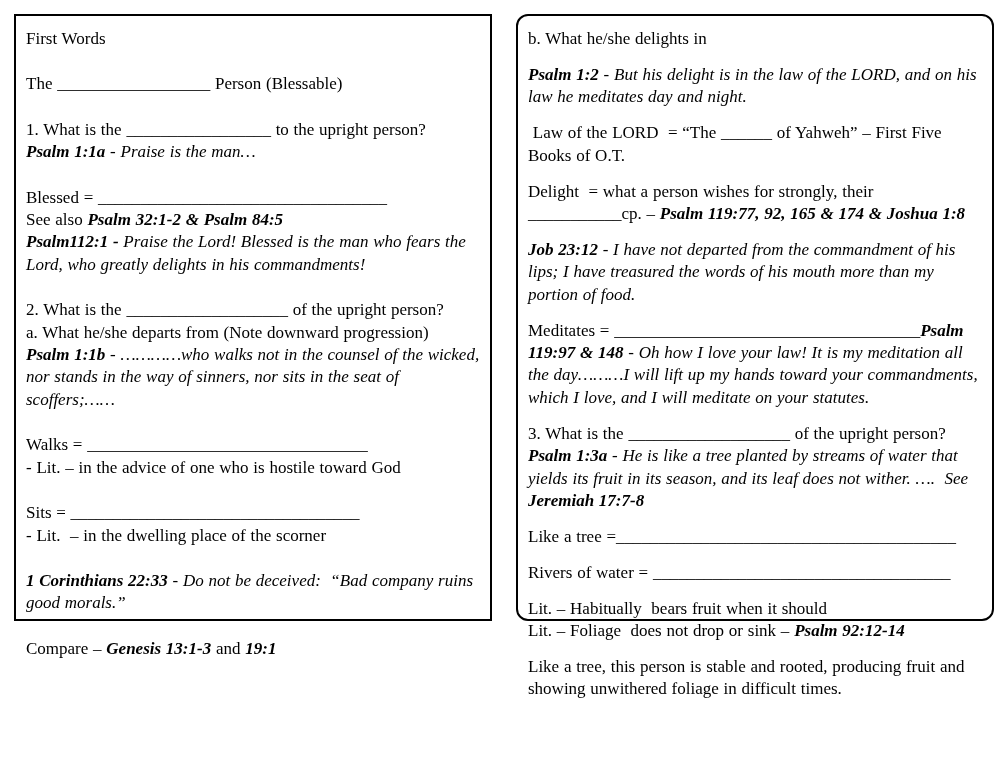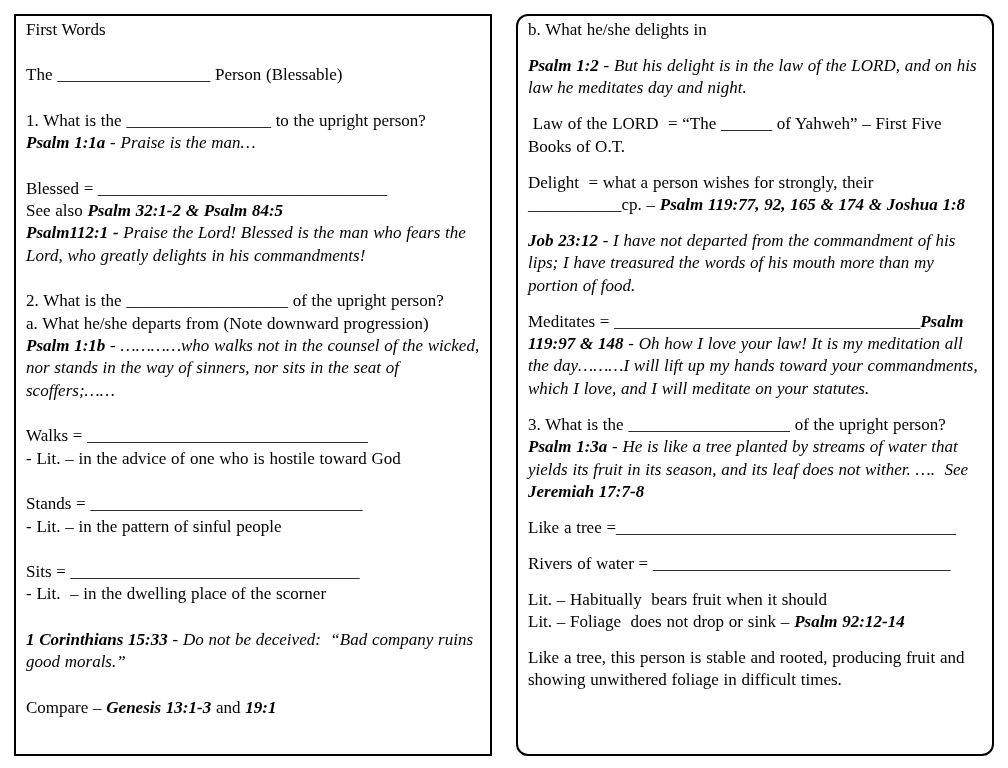--- a/index.html
+++ b/index.html
@@ -1,19 +1,19 @@
 <!DOCTYPE html>
 <html><head>
 <meta charset="utf-8">
 <style>
   html,body{margin:0;padding:0;background:#ffffff;}
   body{width:1008px;height:768px;position:relative;overflow:hidden;
        font-family:"Liberation Serif", "DejaVu Serif", serif;color:#000000;}
-  .box{position:absolute;top:14px;width:478px;height:742px;border:2px solid #000000;
-       box-sizing:border-box;padding:3px 10px 0 10px;background:#ffffff;}
+  .box{position:absolute;top:14px;width:478px;height:607px;border:2px solid #000000;
+       box-sizing:border-box;padding:12px 10px 0 10px;background:#ffffff;}
   .box.left{left:14px;}
   .box.right{left:516px;border-radius:12px;}
   p.block{margin:0;font-size:17px;line-height:22.4px;white-space:pre-wrap;
           word-spacing:0.5px;}
   .left p.block{margin-bottom:23px;}
   .right p.block{margin-bottom:13.5px;}
   p.block.center{text-align:left;}
   span.bi{font-weight:700;font-style:italic;}
   span.i{font-style:italic;text-align:center;}
   span.u{letter-spacing:0;}
@@ -21,23 +21,22 @@
 </head>
 <body>
 
 <div class="box left">
     <p class="block"><span>First Words</span></p>
     <p class="block center"><span>The </span><span class="u">__________________</span><span> Person (Blessable)</span></p>
     <p class="block"><span>1. What is the </span><span class="u">_________________</span><span> to the upright person?</span><br><span class="bi">Psalm 1:1a</span><span> - </span><span class="i">Praise is the man…</span></p>
     <p class="block"><span>Blessed = </span><span class="u">__________________________________</span><br><span>See also </span><span class="bi">Psalm 32:1-2 &amp; Psalm 84:5</span><br><span class="bi">Psalm112:1 - </span><span class="i">Praise the Lord! Blessed is the man who fears the Lord, who greatly delights in his commandments!</span></p>
     <p class="block"><span>2. What is the </span><span class="u">___________________</span><span> of the upright person?</span><br><span>a. What he/she departs from (Note downward progression)</span><br><span class="bi">Psalm 1:1b</span><span> - </span><span class="i">…………who walks not in the counsel of the wicked, nor stands in the way of sinners, nor sits in the seat of scoffers;……</span></p>
     <p class="block"><span>Walks = </span><span class="u">_________________________________</span><br><span>- Lit. – in the advice of one who is hostile toward God</span></p>
-    <p class="block"><span>Stands = </span><span class="u">________________________________</span><br><span>- Lit. – in the pattern of sinful people</span></p>
     <p class="block"><span>Sits = </span><span class="u">__________________________________</span><br><span>- Lit.  – in the dwelling place of the scorner</span></p>
-    <p class="block"><span class="bi">1 Corinthians 15:33</span><span> - </span><span class="i">Do not be deceived:  “Bad company ruins good morals.”</span></p>
+    <p class="block"><span class="bi">1 Corinthians 22:33</span><span> - </span><span class="i">Do not be deceived:  “Bad company ruins good morals.”</span></p>
     <p class="block"><span>Compare – </span><span class="bi">Genesis 13:1-3</span><span> and </span><span class="bi">19:1</span></p>
   </div>
 <div class="box right">
     <p class="block"><span>b. What he/she delights in</span></p>
     <p class="block"><span class="bi">Psalm 1:2</span><span> - </span><span class="i">But his delight is in the law of the LORD, and on his law he meditates day and night.</span></p>
     <p class="block"><span> Law of the LORD  = “The </span><span class="u">______</span><span> of Yahweh” – First Five Books of O.T.</span></p>
     <p class="block"><span>Delight  = what a person wishes for strongly, their</span><br><span class="u">___________</span><span>cp. – </span><span class="bi">Psalm 119:77, 92, 165 &amp; 174 &amp; Joshua 1:8</span></p>
     <p class="block"><span class="bi">Job 23:12</span><span> - </span><span class="i">I have not departed from the commandment of his lips; I have treasured the words of his mouth more than my portion of food.</span></p>
     <p class="block"><span>Meditates = </span><span class="u">____________________________________</span><span class="bi">Psalm 119:97 &amp; 148</span><span> - </span><span class="i">Oh how I love your law! It is my meditation all the day………I will lift up my hands toward your commandments, which I love, and I will meditate on your statutes.</span></p>
     <p class="block"><span>3. What is the </span><span class="u">___________________</span><span> of the upright person?</span><br><span class="bi">Psalm 1:3a</span><span> - </span><span class="i">He is like a tree planted by streams of water that yields its fruit in its season, and its leaf does not wither. ….  See </span><span class="bi">Jeremiah 17:7-8</span></p>

